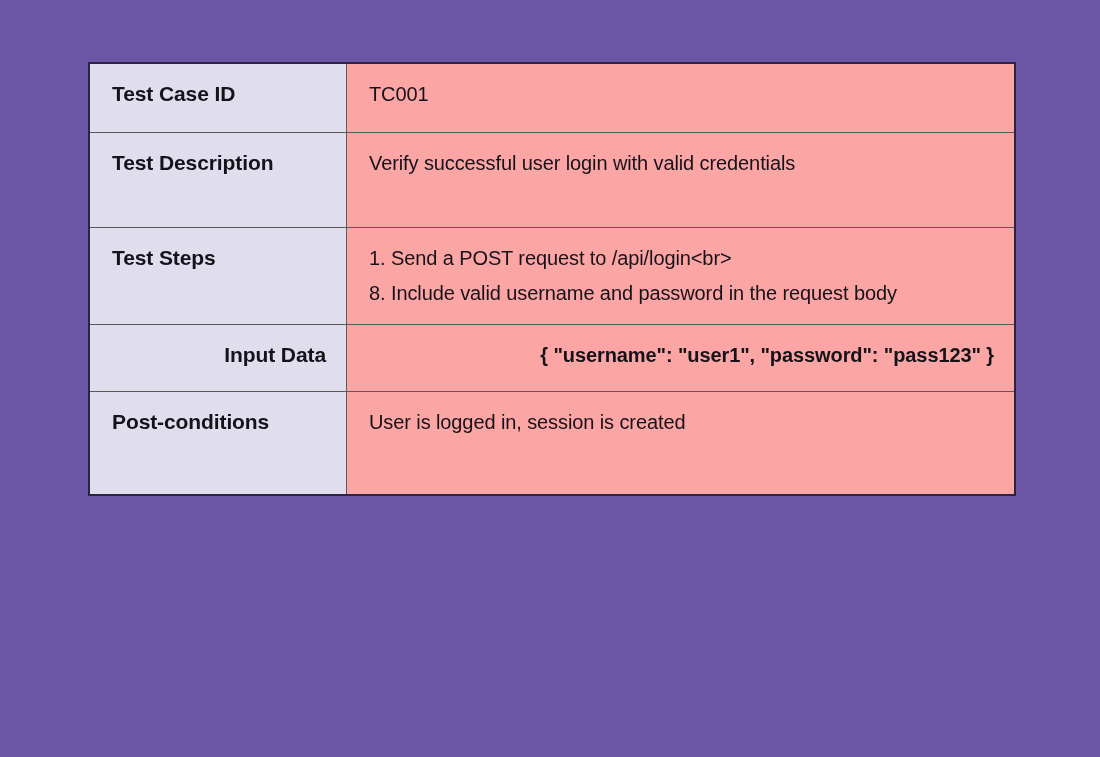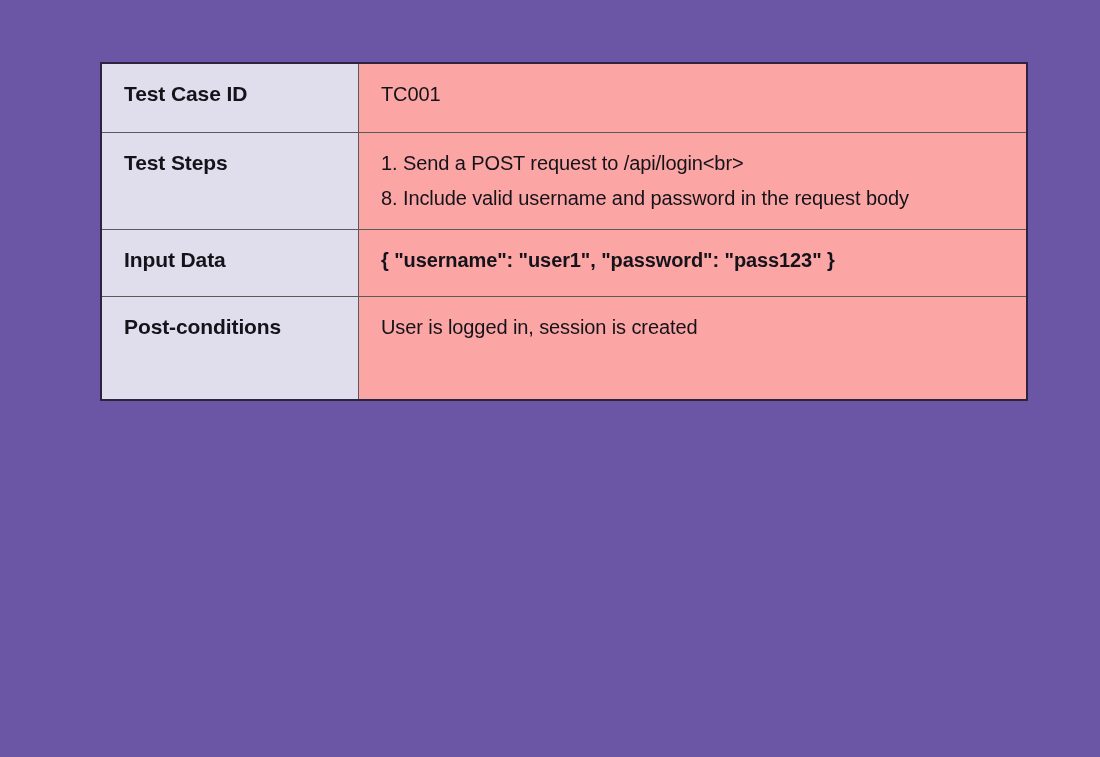--- a/index.html
+++ b/index.html
@@ -13,21 +13,21 @@
     font-family: "Liberation Sans", sans-serif;
     overflow: hidden;
   }
   .canvas {
     position: relative;
     width: 1100px;
     height: 757px;
   }
   .test-case-table {
     position: absolute;
-    left: 100px;
+    left: 88px;
     top: 62px;
     width: 928px;
     border-collapse: collapse;
     table-layout: fixed;
     background: #FFFFFF;
     border: 2px solid #2B2340;
   }
   .test-case-table td {
     border: 1px solid #5A5A5A;
     vertical-align: top;
@@ -50,40 +50,46 @@
     line-height: 1.45;
     letter-spacing: -0.1px;
   }
   td.value-cell.bold-value {
     font-weight: bold;
   }
   .row-h-id    td { height: 36px; }
   .row-h-desc  td { height: 62px; }
   .row-h-pre   td { height: 66px; }
   .row-h-steps td { height: 60px; margin-top: 40px; }
-  .row-h-input td { height: 34px; }
+  .row-h-input td { height: 34px; text-align: right; }
   .row-h-exp   td { height: 66px; }
   .row-h-post  td { height: 70px; }
   .value-line { display: block; }
   .value-line + .value-line { margin-top: 6px; }
 </style>
 </head>
 <body>
 
 <div class="canvas">
   <table class="test-case-table">
     <tbody>
 
       <tr class="row-h-id">
         <td class="label-cell">Test Case ID</td>
         <td class="value-cell">
           <span class="value-line">TC001</span>
         </td>
       </tr>
 
+      <tr class="row-h-desc">
+        <td class="label-cell">Test Description</td>
+        <td class="value-cell">
+          <span class="value-line">Verify successful user login with valid credentials</span>
+        </td>
+      </tr>
 
 
       <tr class="row-h-steps">
         <td class="label-cell">Test Steps</td>
         <td class="value-cell">
           <span class="value-line">1. Send a POST request to /api/login&lt;br&gt;</span>
           <span class="value-line">8. Include valid username and password in the request body</span>
         </td>
       </tr>
 

